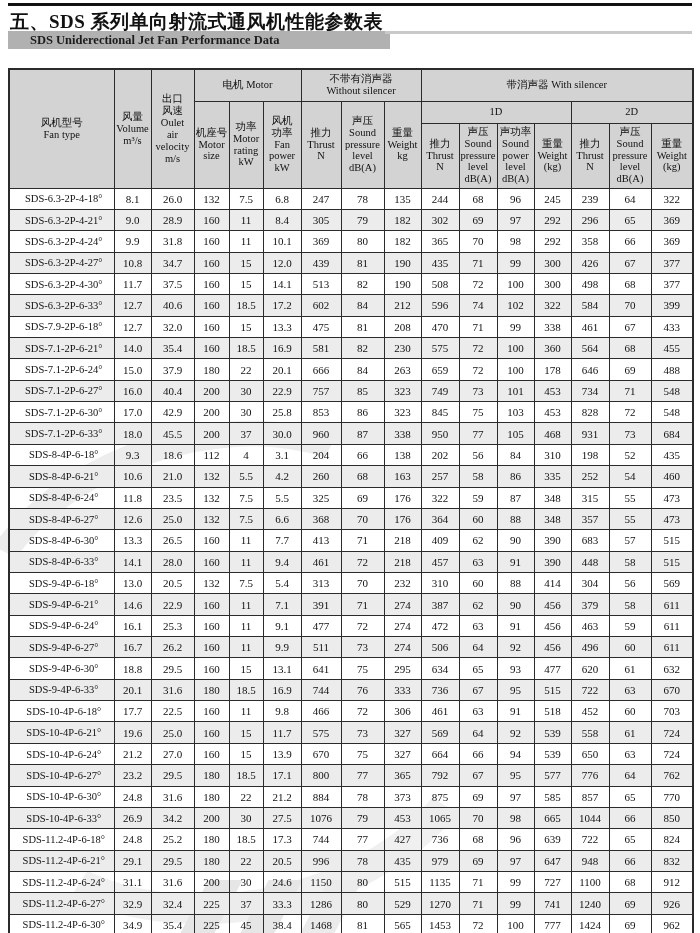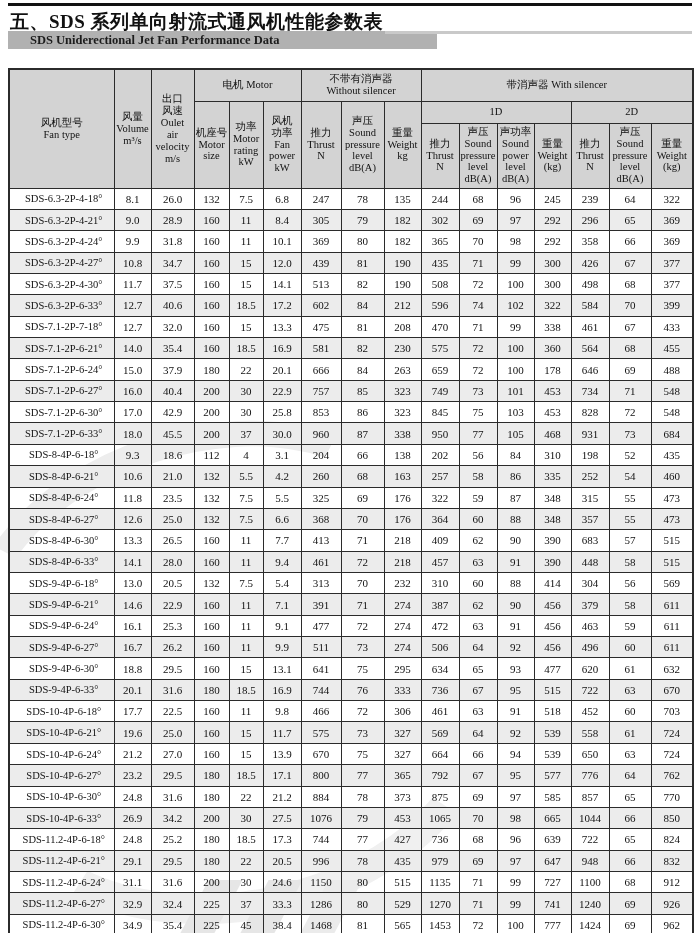--- a/index.html
+++ b/index.html
@@ -14,21 +14,21 @@
   .page{
     position:relative;width:700px;height:933px;background:#ffffff;
     font-family:"Liberation Serif","DejaVu Serif",serif;color:#111;overflow:hidden;
   }
   .top-rule{position:absolute;left:8px;right:8px;top:3px;height:3px;background:var(--top-rule);}
   .doc-title{
     position:absolute;left:10px;top:9px;font-size:19px;font-weight:bold;
     letter-spacing:0.5px;white-space:nowrap;
   }
   .subtitle-bar{
-    position:absolute;left:8px;top:31px;width:429px;height:18px;
+    position:absolute;left:8px;top:31px;width:382px;height:18px;
     background:var(--subtitle-bar);display:flex;align-items:center;
   }
   .subtitle-bar span{
     padding-left:22px;font-size:12.5px;font-weight:bold;color:#1c1c1c;white-space:nowrap;
   }
   .subtitle-line{position:absolute;left:385px;right:8px;top:31px;height:3px;background:var(--subtitle-line);}
   
   .wm{position:absolute;z-index:0;pointer-events:none;}
   .wm-swoosh1{left:-40px;top:430px;width:420px;height:260px;border:26px solid #ededed;
     border-color:#ededed transparent transparent transparent;border-radius:50%;transform:rotate(-18deg);}
@@ -272,21 +272,21 @@
           <td>212</td>
           <td>596</td>
           <td>74</td>
           <td>102</td>
           <td>322</td>
           <td>584</td>
           <td>70</td>
           <td>399</td>
         </tr>
         <tr>
-          <td class="model">SDS-7.1-2P-7-18°</td>
+          <td class="model">SDS-7.9-2P-6-18°</td>
           <td>12.7</td>
           <td>32.0</td>
           <td>160</td>
           <td>15</td>
           <td>13.3</td>
           <td>475</td>
           <td>81</td>
           <td>208</td>
           <td>470</td>
           <td>71</td>

